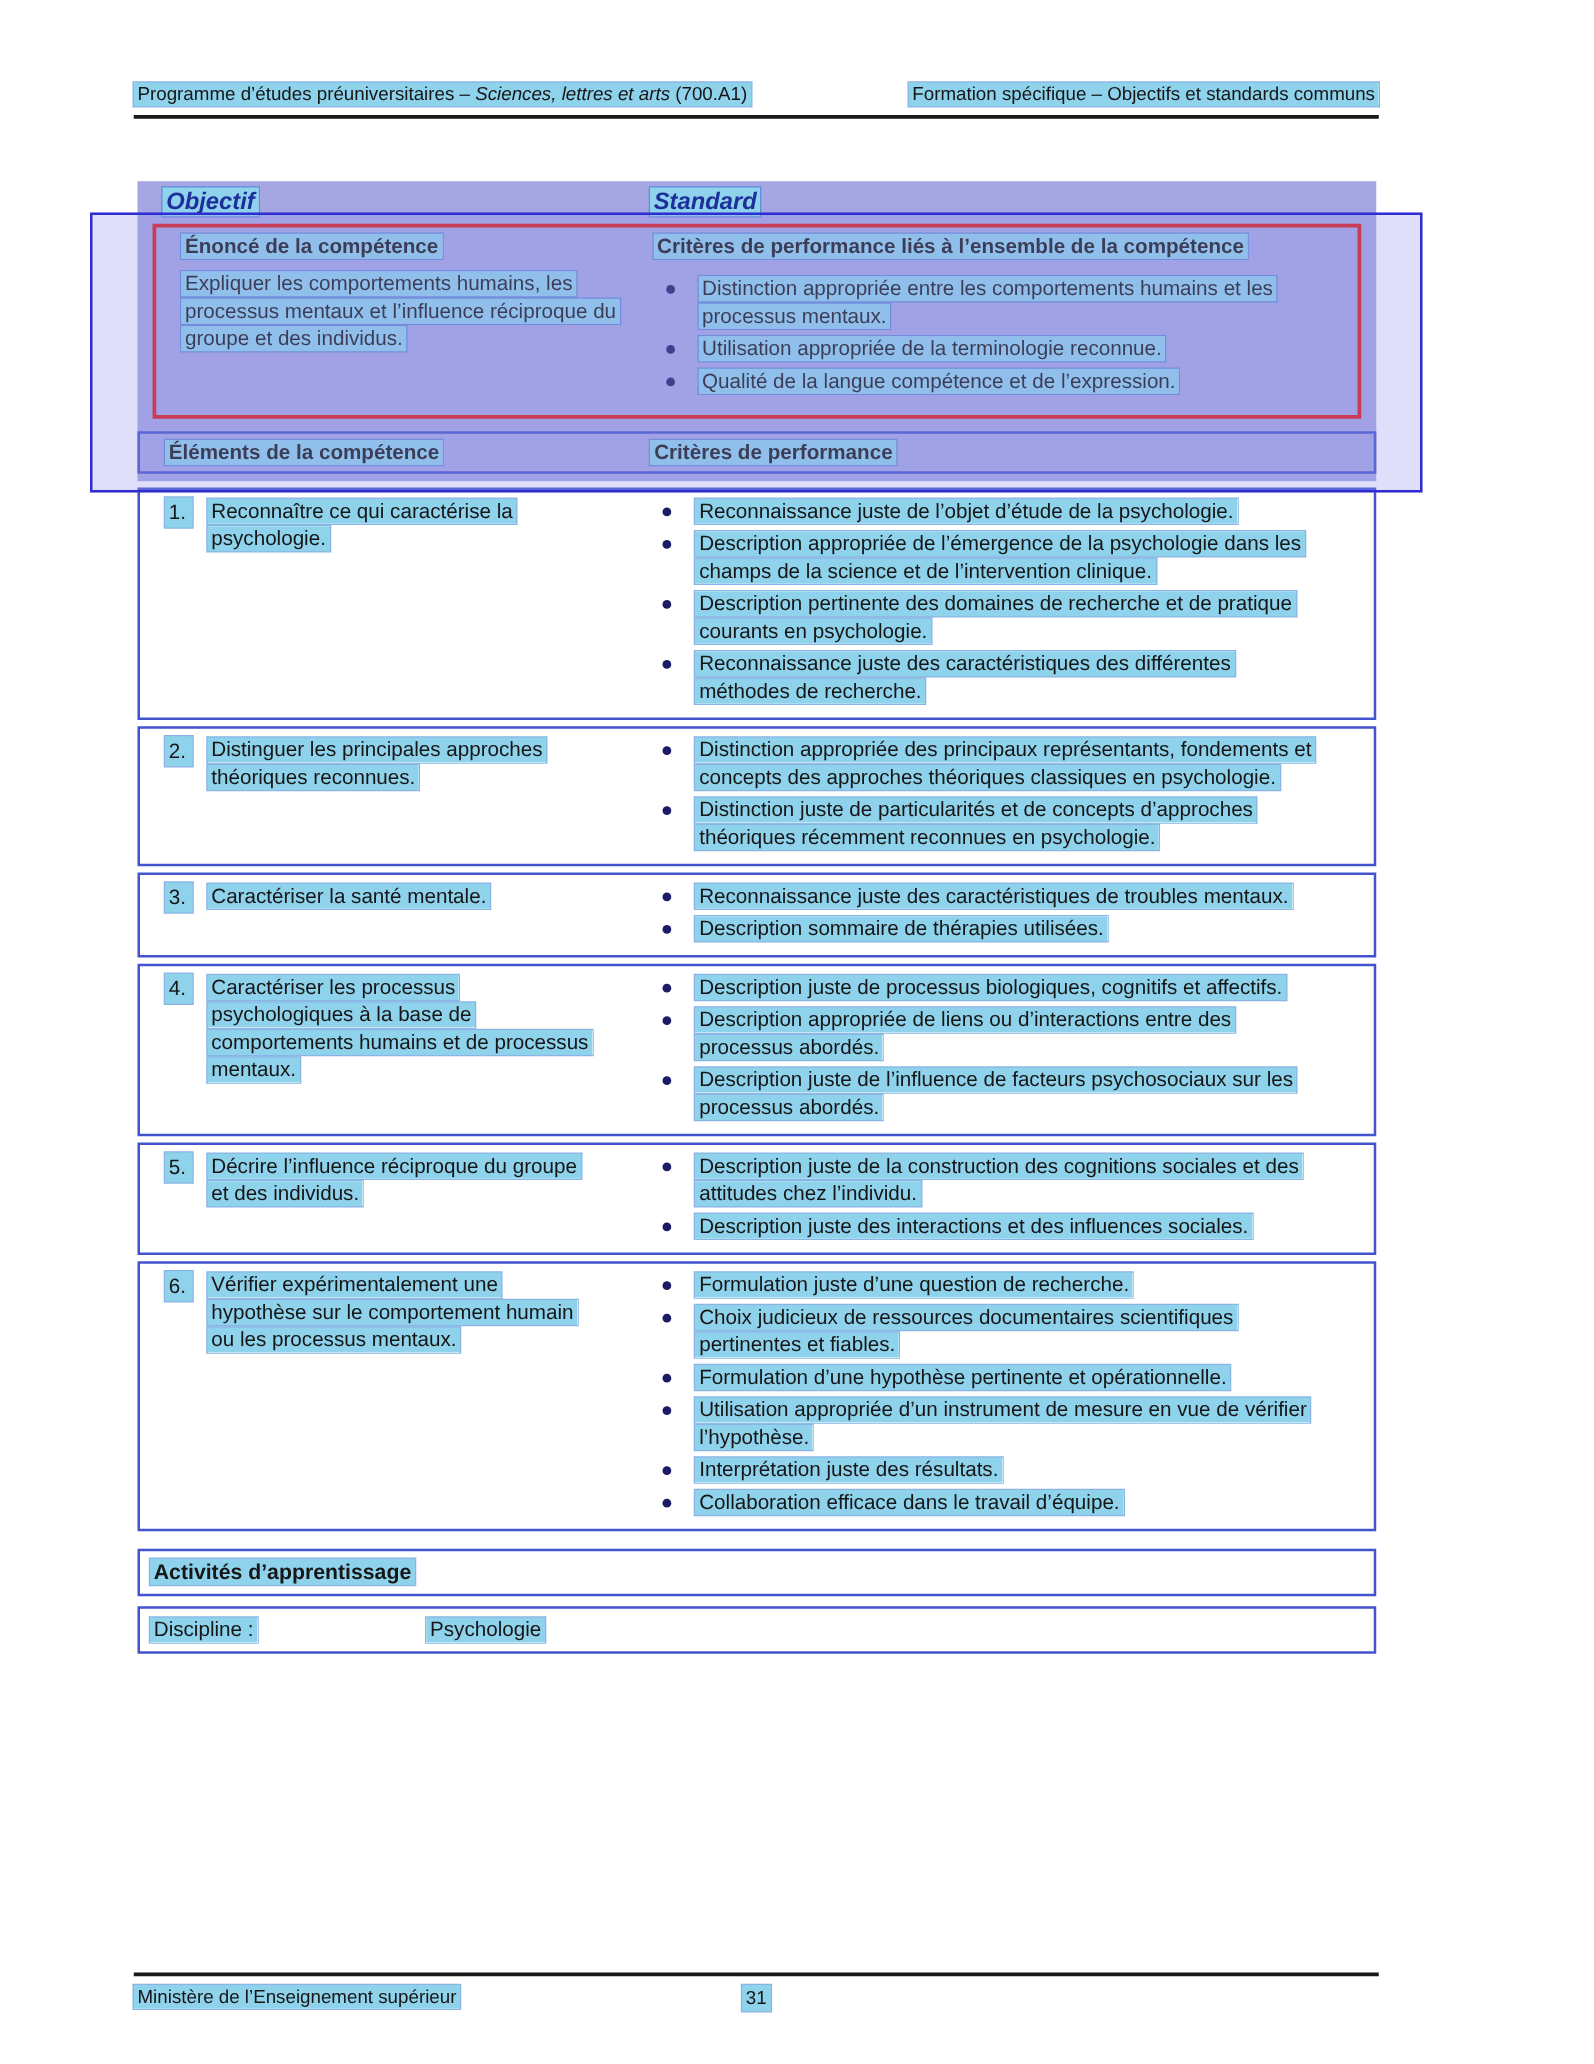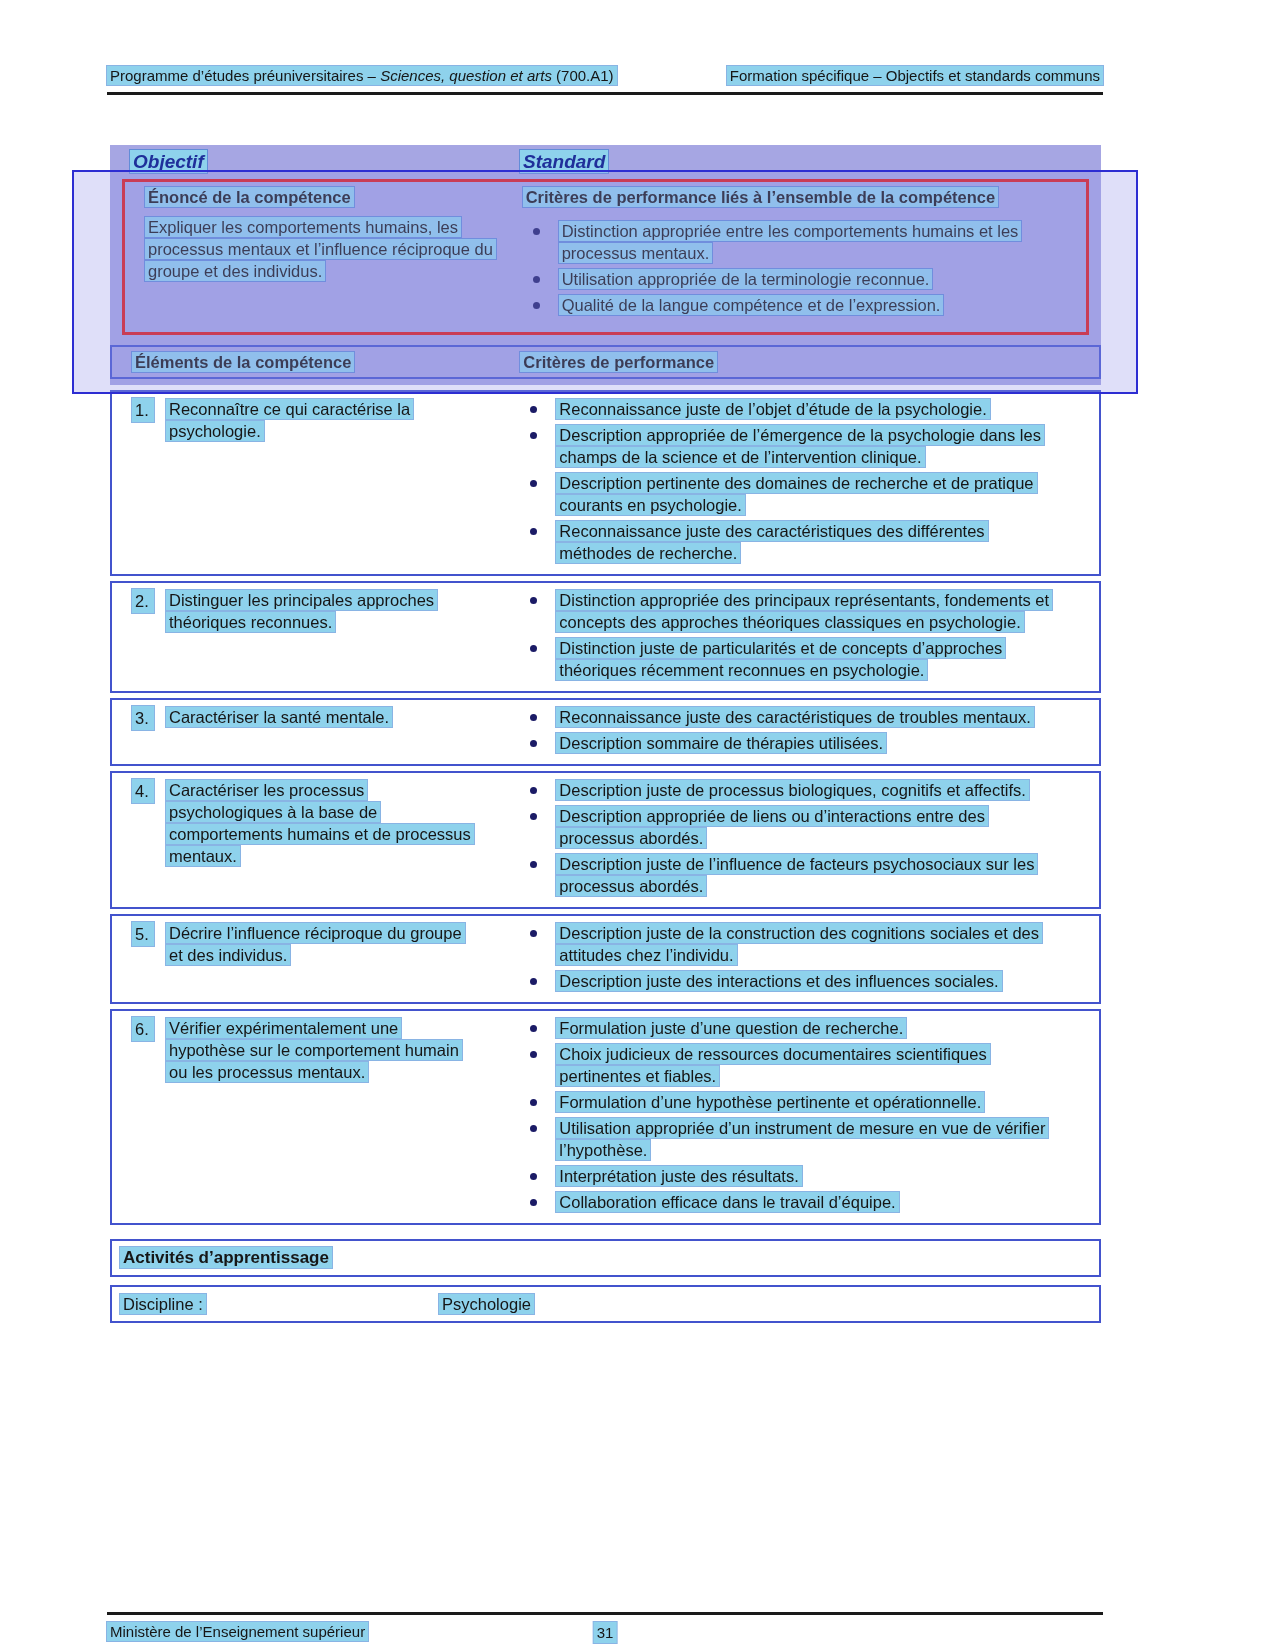--- a/index.html
+++ b/index.html
@@ -48,37 +48,37 @@
 
   .rows { margin-top:5px; }
   .el-row { display:flex; border:2.5px solid #4353cd; margin-bottom:5px; background:#ffffff; }
   .num-cell { display:flex; gap:12px; padding-top:6px; padding-bottom:6px; }
   .num { min-width:22px; align-self:flex-start; }
   .left-wrap { width:310px; }
   .el-row .cell-right { padding-top:2px; padding-bottom:6px; }
 
   .activities-box { border:2.5px solid #4353cd; margin-top:14px; padding:6px 8px; font-size:17px; font-weight:bold; }
   .discipline-box { border:2.5px solid #4353cd; margin-top:8px; padding:6px 8px; display:flex; }
-  .disc-label-wrap { width:319px; }
+  .disc-label-wrap { width:221px; }
 
   
   .annot-overlay { position:absolute; top:170px; left:72px; width:1066px; height:224px; border:2px solid #2d2dd2; background:rgba(150,150,235,0.30); z-index:3; pointer-events:none; }
 
   
-  .doc-footer { position:absolute; top:1578px; left:107px; width:996px; border-top:3px solid #1a1a1a; padding-top:7px; font-size:15px; line-height:19px;margin-top:34px; }
+  .doc-footer { position:absolute; top:1578px; left:107px; width:996px; border-top:3px solid #1a1a1a; padding-top:7px; font-size:15px; line-height:19px; }
   .footer-page { position:absolute; left:50%; top:7px; transform:translateX(-50%); }
 </style>
 </head>
 <body>
 
 <div class="page">
 
   <div class="doc-header">
     <div>
-      <span class="hl"><span>Programme d’études préuniversitaires – </span><span class="it">Sciences, question et arts</span><span> (700.A1)</span></span>
+      <span class="hl"><span>Programme d’études préuniversitaires – </span><span class="it">Sciences, lettres et arts</span><span> (700.A1)</span></span>
     </div>
     <div>
       <span class="hl">Formation spécifique – Objectifs et standards communs</span>
     </div>
   </div>
   <div class="header-rule"></div>
 
   <div class="doc-table">
 
 

